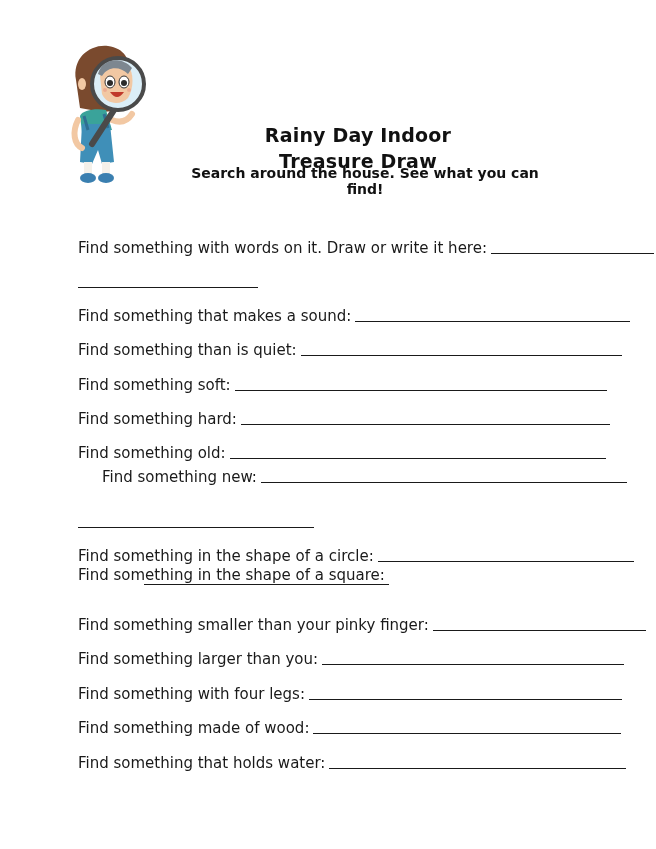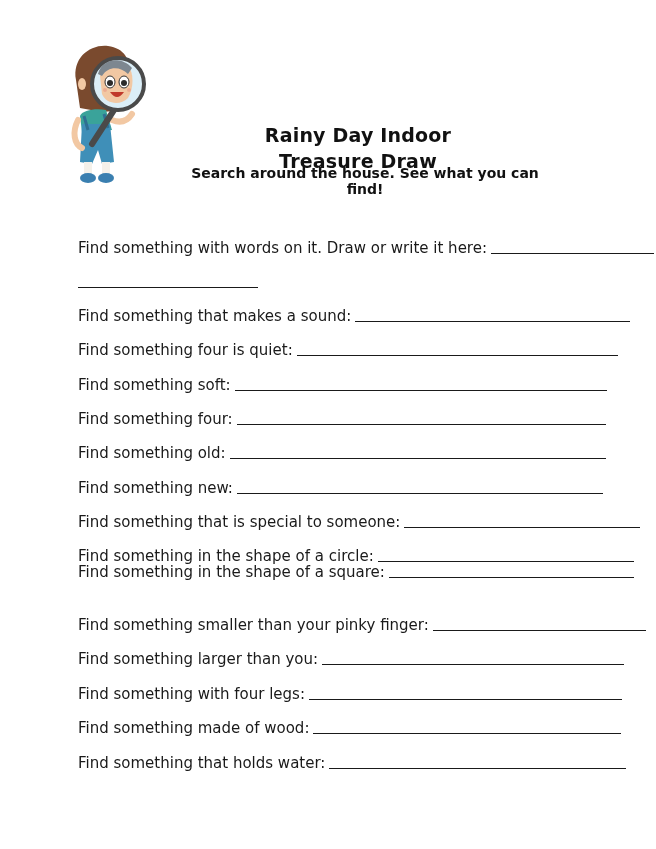--- a/index.html
+++ b/index.html
@@ -137,48 +137,47 @@
         <span class="blank" style="width: 163px;"></span>
       </div>
       <div class="item" style="top: 34px;">
         <span class="blank" style="width: 180px;"></span>
       </div>
       <div class="item" style="top: 68px;">
         <span class="label">Find something that makes a sound:</span>
         <span class="blank" style="width: 275px;"></span>
       </div>
       <div class="item" style="top: 102px;">
-        <span class="label">Find something four is quiet:</span>
+        <span class="label">Find something than is quiet:</span>
         <span class="blank" style="width: 321px;"></span>
       </div>
       <div class="item" style="top: 137px;">
         <span class="label">Find something soft:</span>
         <span class="blank" style="width: 372px;"></span>
       </div>
       <div class="item" style="top: 171px;">
-        <span class="label">Find something four:</span>
+        <span class="label">Find something hard:</span>
         <span class="blank" style="width: 369px;"></span>
       </div>
       <div class="item" style="top: 205px;">
         <span class="label">Find something old:</span>
         <span class="blank" style="width: 376px;"></span>
       </div>
-      <div class="item" style="top: 240px;">
+      <div class="item" style="top: 229px; margin-left: 24px;">
         <span class="label">Find something new:</span>
         <span class="blank" style="width: 366px;"></span>
       </div>
       <div class="item" style="top: 274px;">
-        <span class="label">Find something that is special to someone:</span>
         <span class="blank" style="width: 236px;"></span>
       </div>
       <div class="item" style="top: 308px;">
         <span class="label">Find something in the shape of a circle:</span>
         <span class="blank" style="width: 256px;"></span>
       </div>
-      <div class="item" style="top: 324px;">
+      <div class="item" style="top: 331px; flex-direction: column;">
         <span class="label">Find something in the shape of a square:</span>
         <span class="blank" style="width: 245px;"></span>
       </div>
       <div class="item" style="top: 377px; text-align: center;">
         <span class="label">Find something smaller than your pinky finger:</span>
         <span class="blank" style="width: 213px;"></span>
       </div>
       <div class="item" style="top: 411px;">
         <span class="label">Find something larger than you:</span>
         <span class="blank" style="width: 302px;"></span>

